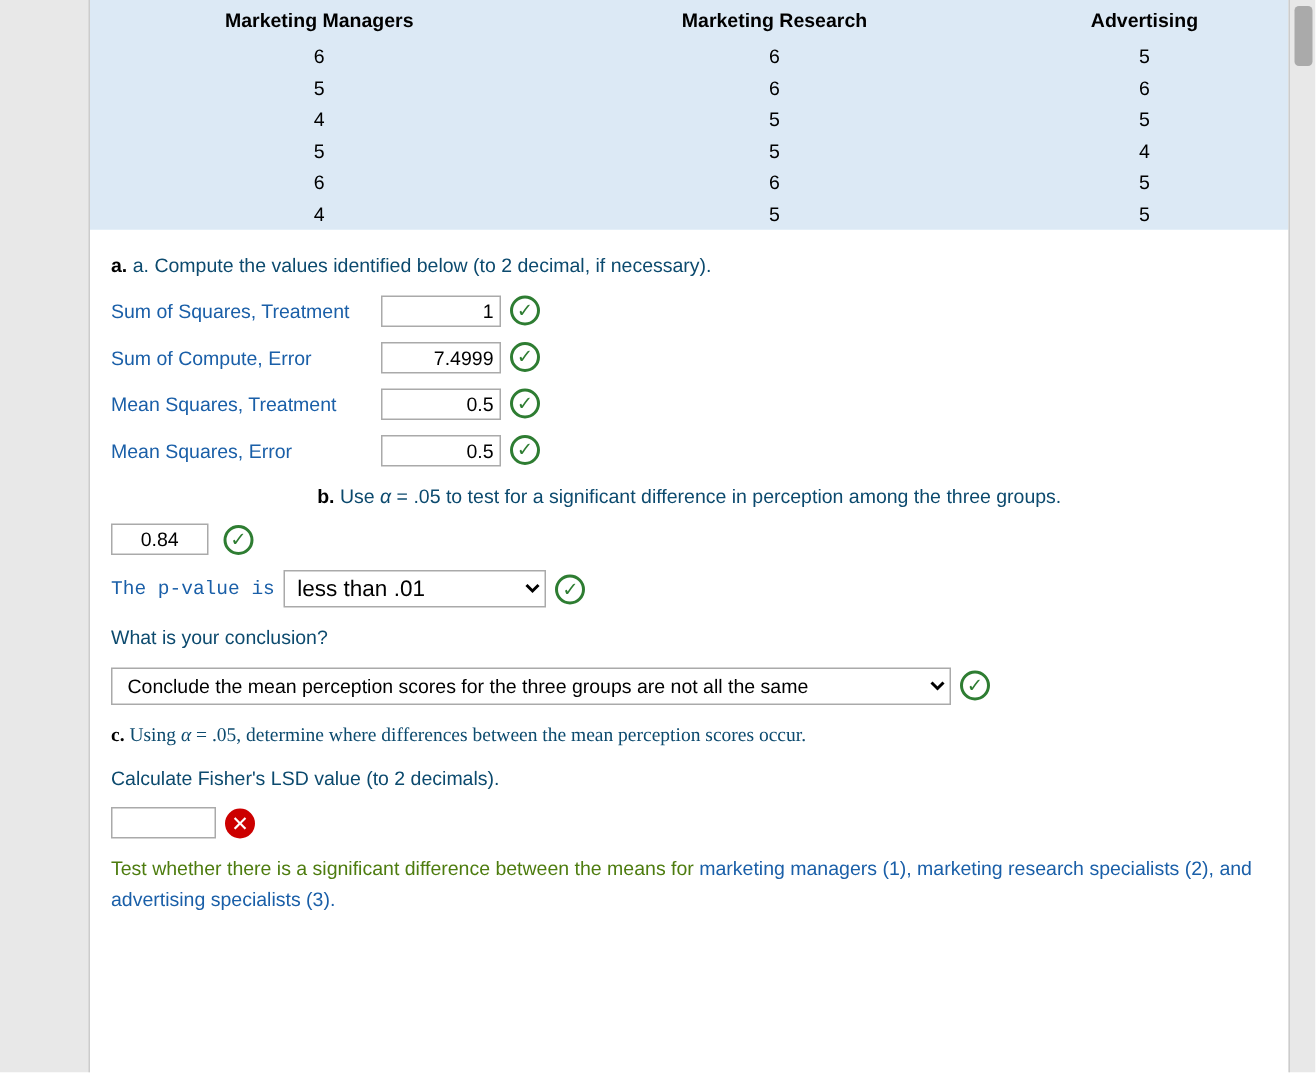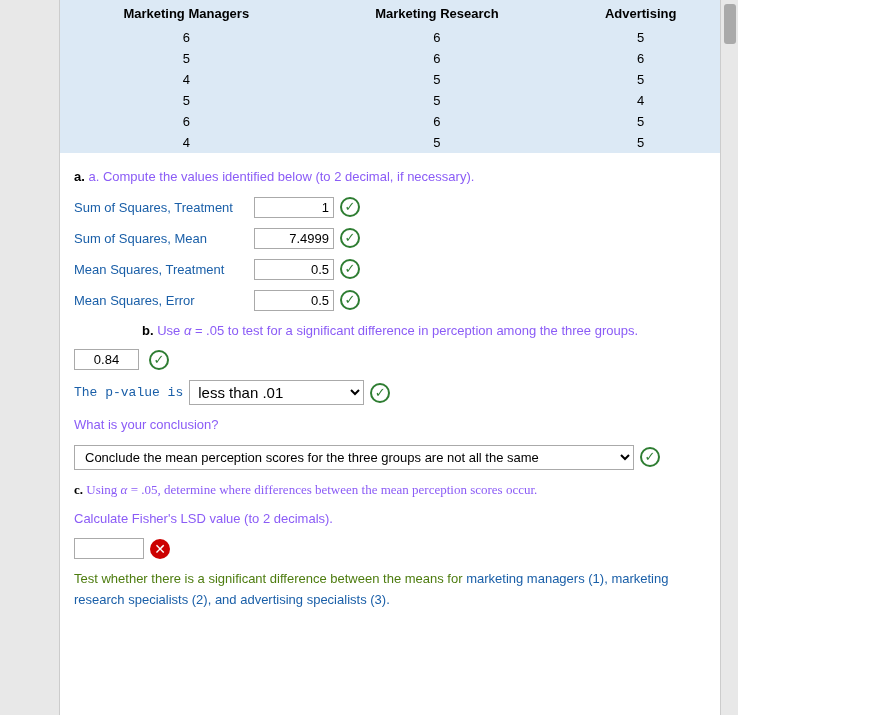--- a/index.html
+++ b/index.html
@@ -3,21 +3,21 @@
   <meta charset="utf-8">
   <style>
     * { box-sizing: border-box; margin: 0; padding: 0; }
     body {
       font-family: Arial, sans-serif;
       font-size: 13px;
       background: #fff;
       color: #000;
     }
     .page-container {
-      width: 738px;
+      width: 877px;
       min-height: 715px;
       display: flex;
       background: #fff;
     }
     .left-bar {
       width: 60px;
       background: #e8e8e8;
       border-right: 1px solid #ccc;
       flex-shrink: 0;
     }
@@ -61,21 +61,21 @@
       text-align: center;
       padding: 3px 10px;
       background: #dce9f5;
       border: none;
       font-size: 13px;
     }
     .content-area {
       padding: 0 14px;
     }
     .blue-text {
-      color: #8b5cf6;
+      color: #0c4a6e;
     }
     .instruction-line {
       margin-bottom: 10px;
       font-size: 13px;
       line-height: 1.5;
     }
     .form-row {
       display: flex;
       align-items: center;
       margin-bottom: 10px;
@@ -246,21 +246,21 @@
         <span class="blue-text">a. Compute the values identified below (to 2 decimal, if necessary).</span>
       </div>
 
       <div id="fields-container">
           <div class="form-row">
             <label>Sum of Squares, Treatment</label>
             <input type="text" class="form-input" value="1" style="">
             <span class="check-circle">✓</span>
           </div>
           <div class="form-row">
-            <label>Sum of Squares, Mean</label>
+            <label>Sum of Compute, Error</label>
             <input type="text" class="form-input" value="7.4999" style="">
             <span class="check-circle">✓</span>
           </div>
           <div class="form-row">
             <label>Mean Squares, Treatment</label>
             <input type="text" class="form-input" value="0.5" style="">
             <span class="check-circle">✓</span>
           </div>
           <div class="form-row">
             <label>Mean Squares, Error</label>

